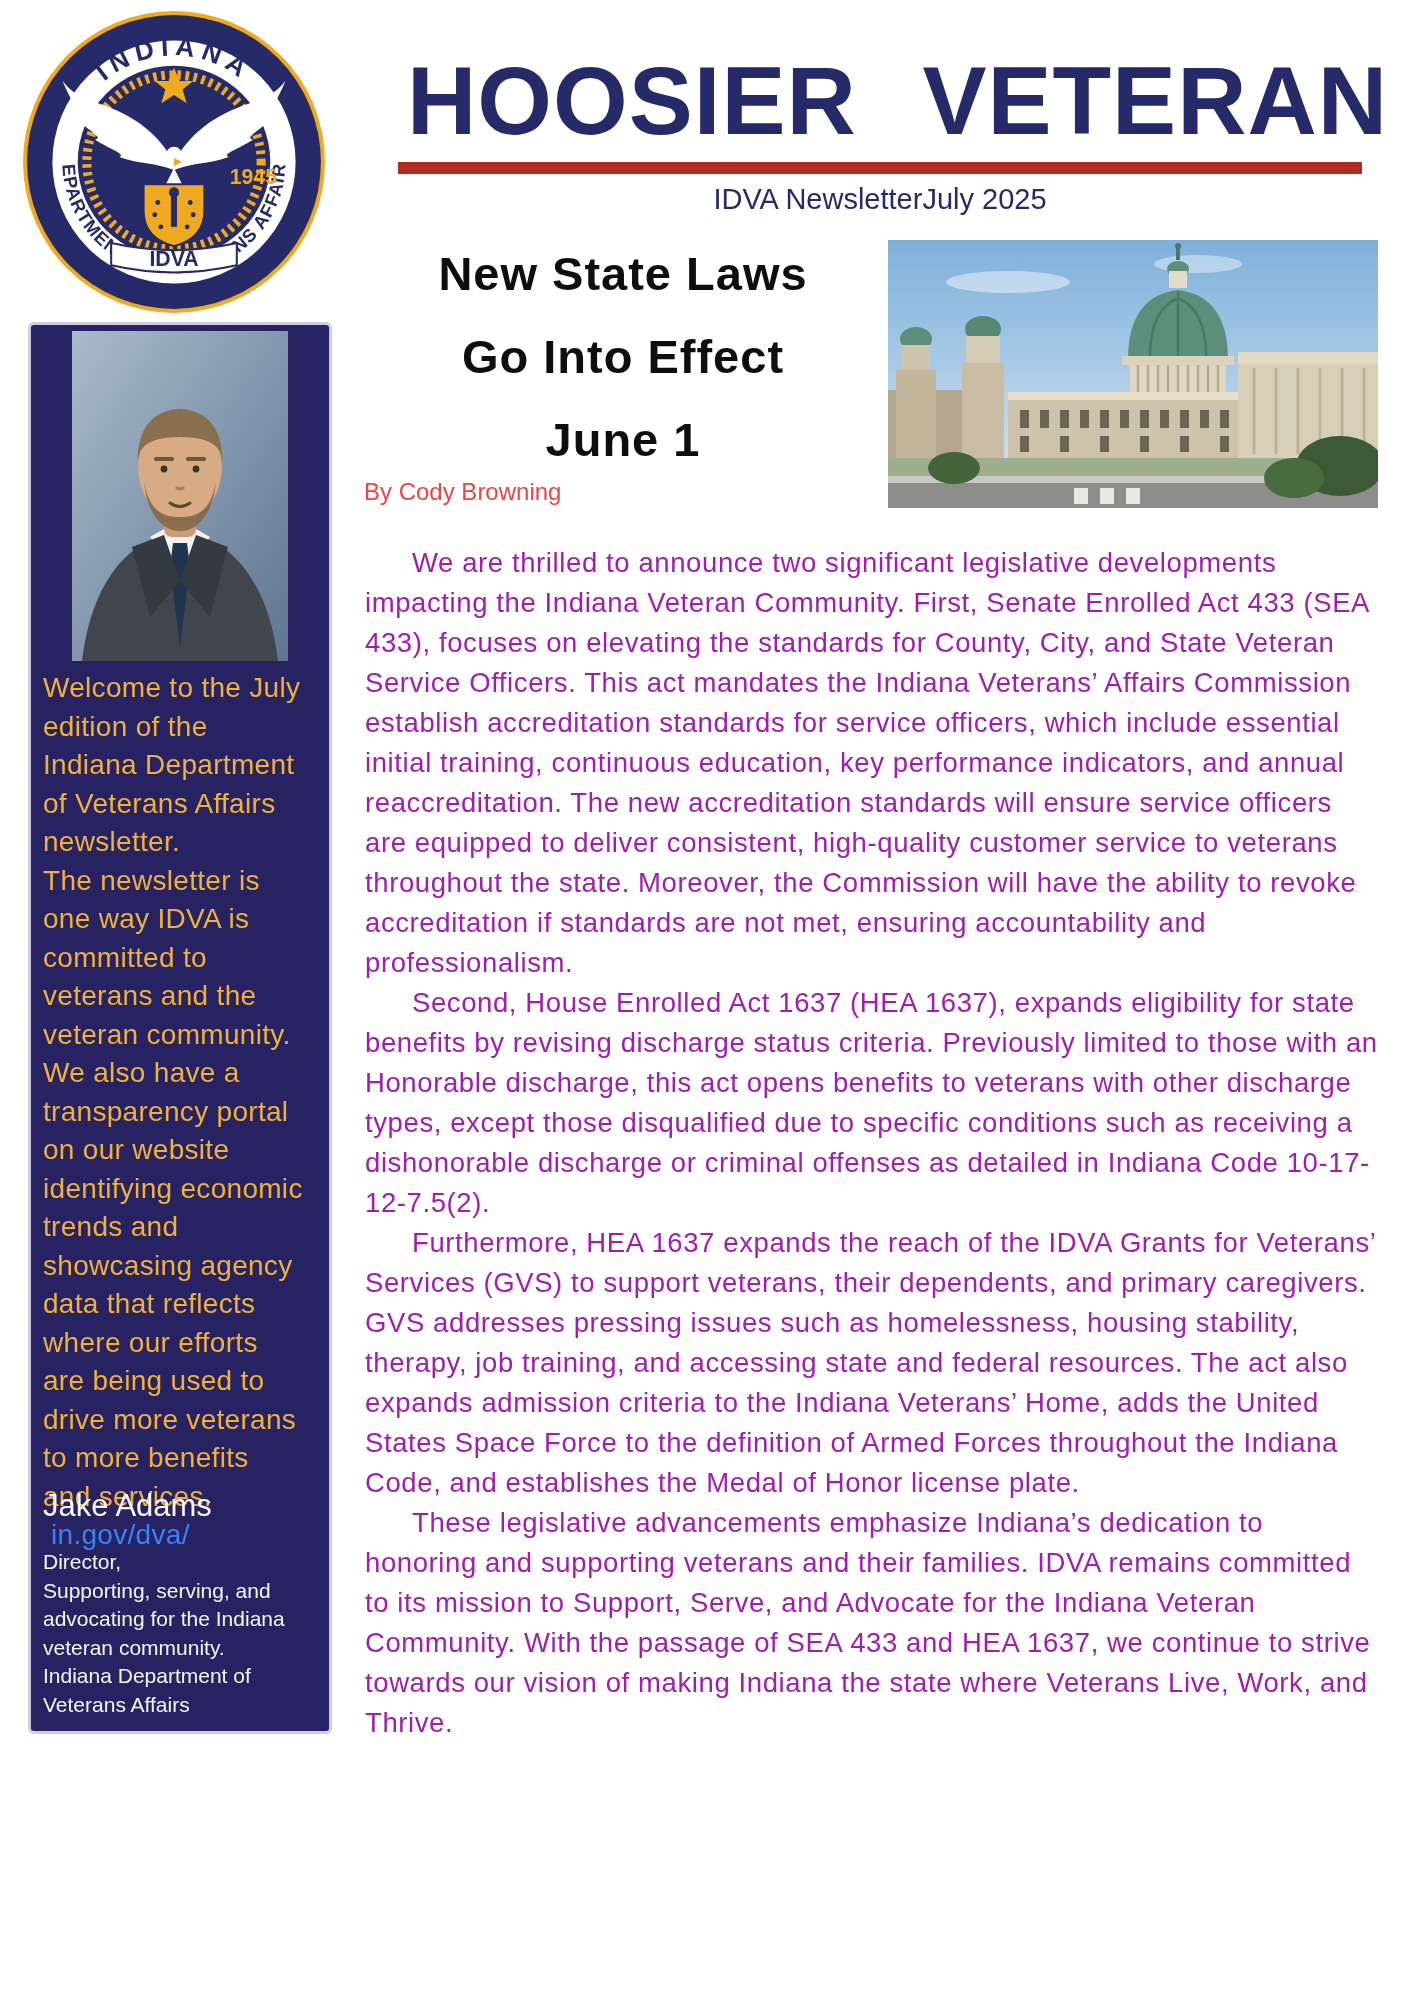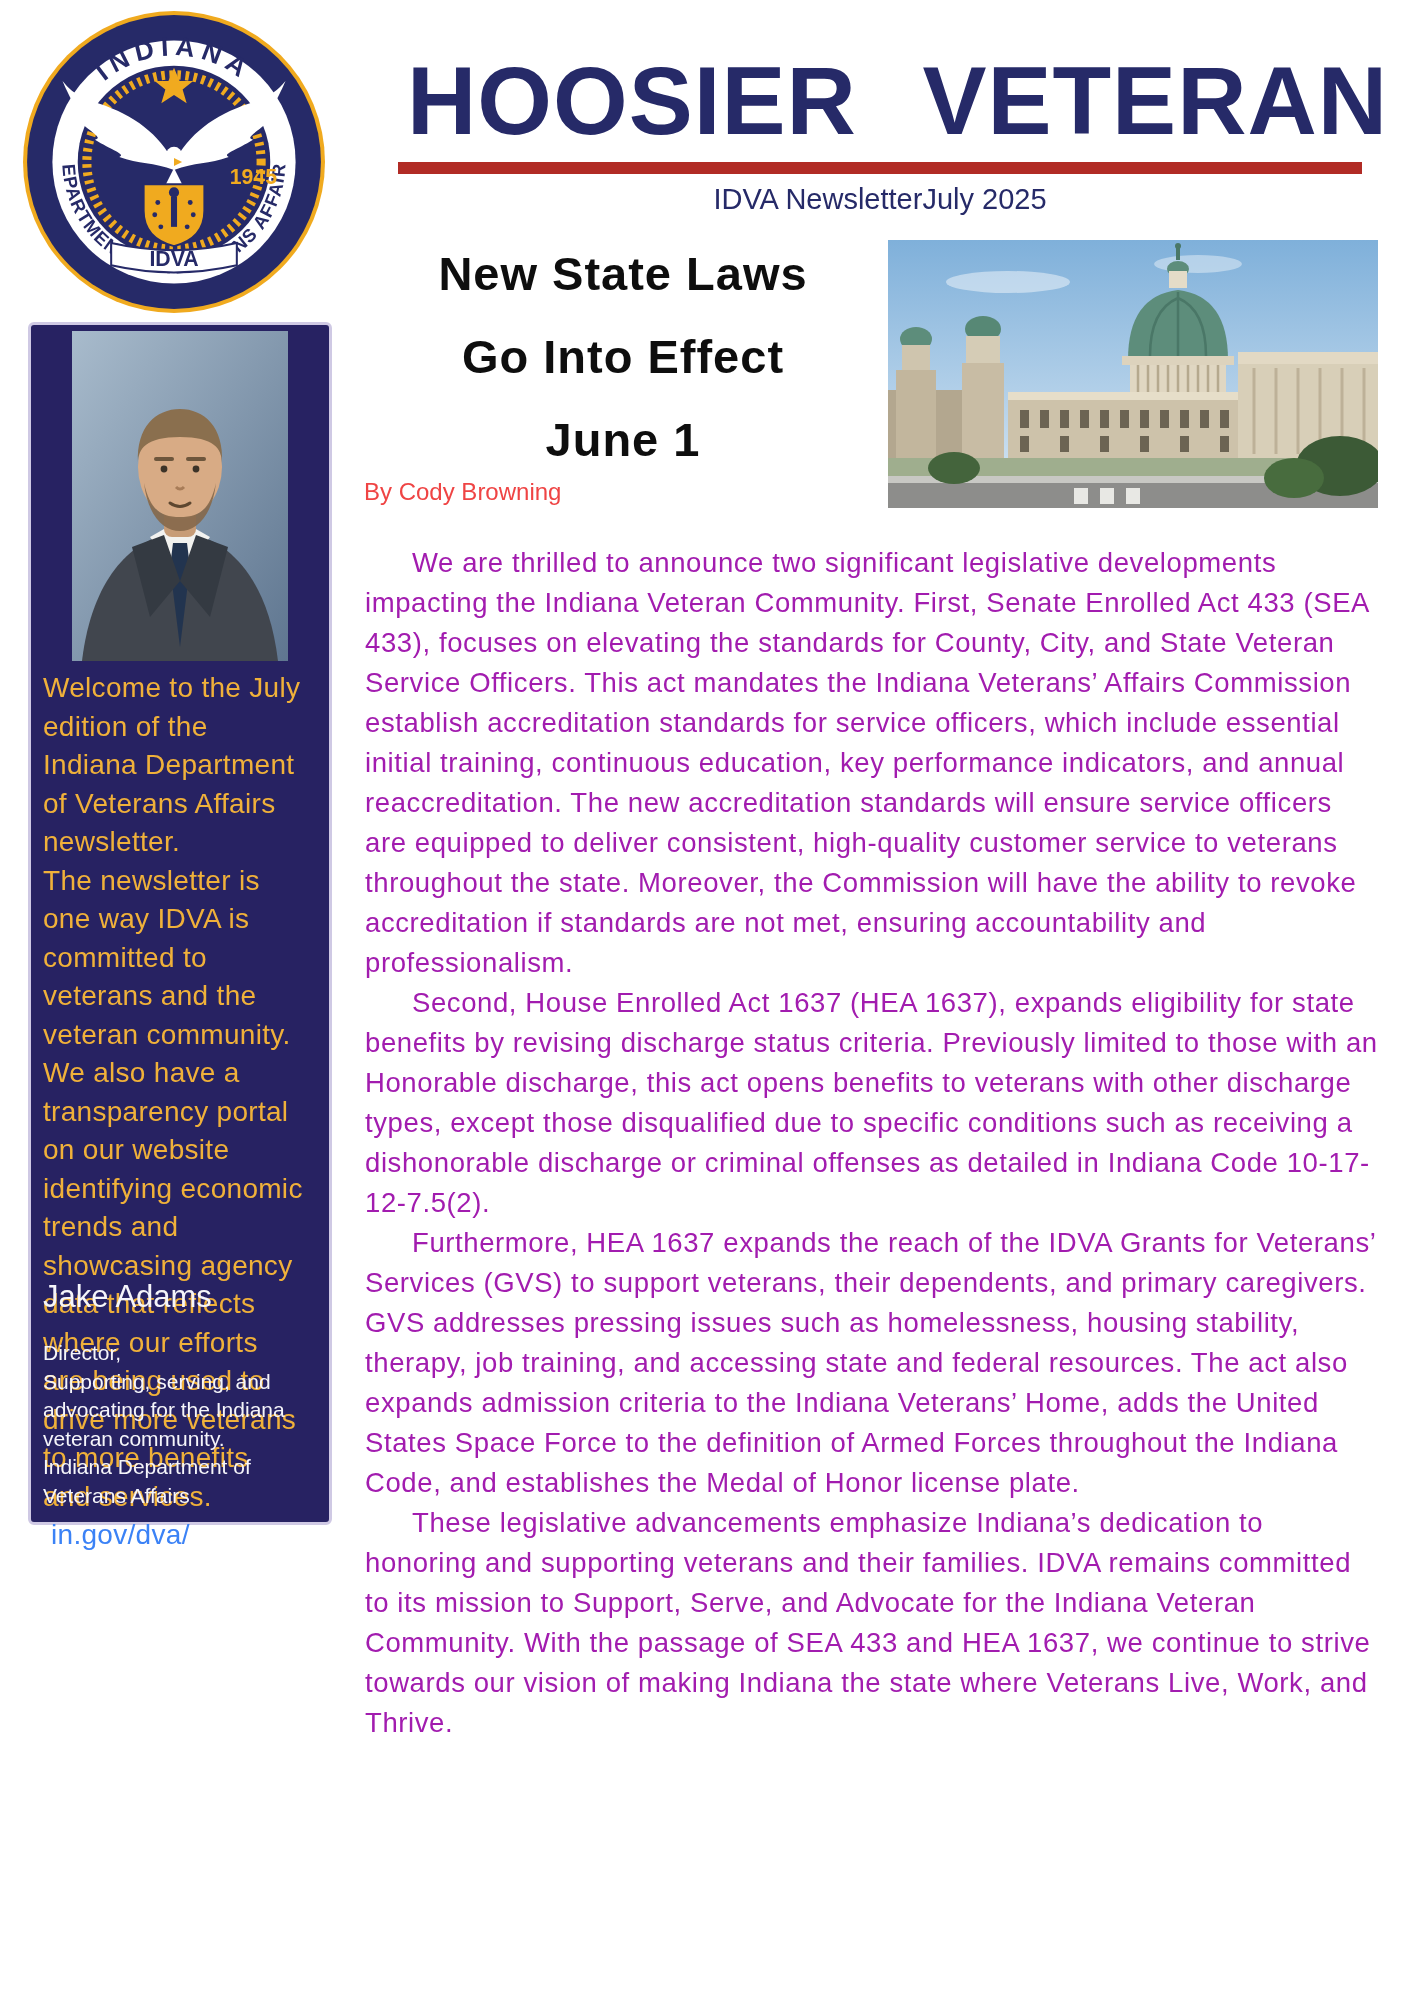--- a/index.html
+++ b/index.html
@@ -26,21 +26,21 @@
   }
   .byline{position:absolute;left:364px;top:478px;font-size:24px;color:#ef4444;}
   .photo{position:absolute;left:888px;top:240px;width:490px;height:268px;}
   .body-text{
     position:absolute;left:365px;top:543px;width:1016px;
     font-size:27.5px;line-height:40px;letter-spacing:0.6px;color:#a21caf;
   }
   .body-text p{margin:0;text-indent:47px;}
   
   .sidebar{
-    position:absolute;left:28px;top:322px;width:304px;height:1203px;
+    position:absolute;left:28px;top:322px;width:304px;height:1412px;
     background:#272262;border:3px solid #cfc9e4;border-radius:6px;box-sizing:border-box;
   }
   .portrait{display:block;margin:6px auto 0;width:216px;height:330px;}
   .welcome{
     color:#f0b13a;font-size:28px;line-height:38.5px;letter-spacing:0.3px;
     margin:8px 26px 0 12px;
   }
   .welcome p{margin:0;}
   .site-link{color:#3b82f6;text-decoration:none;margin-left:8px;}
   .id-block{position:absolute;left:12px;right:12px;bottom:12px;color:#f5f5fa;}

